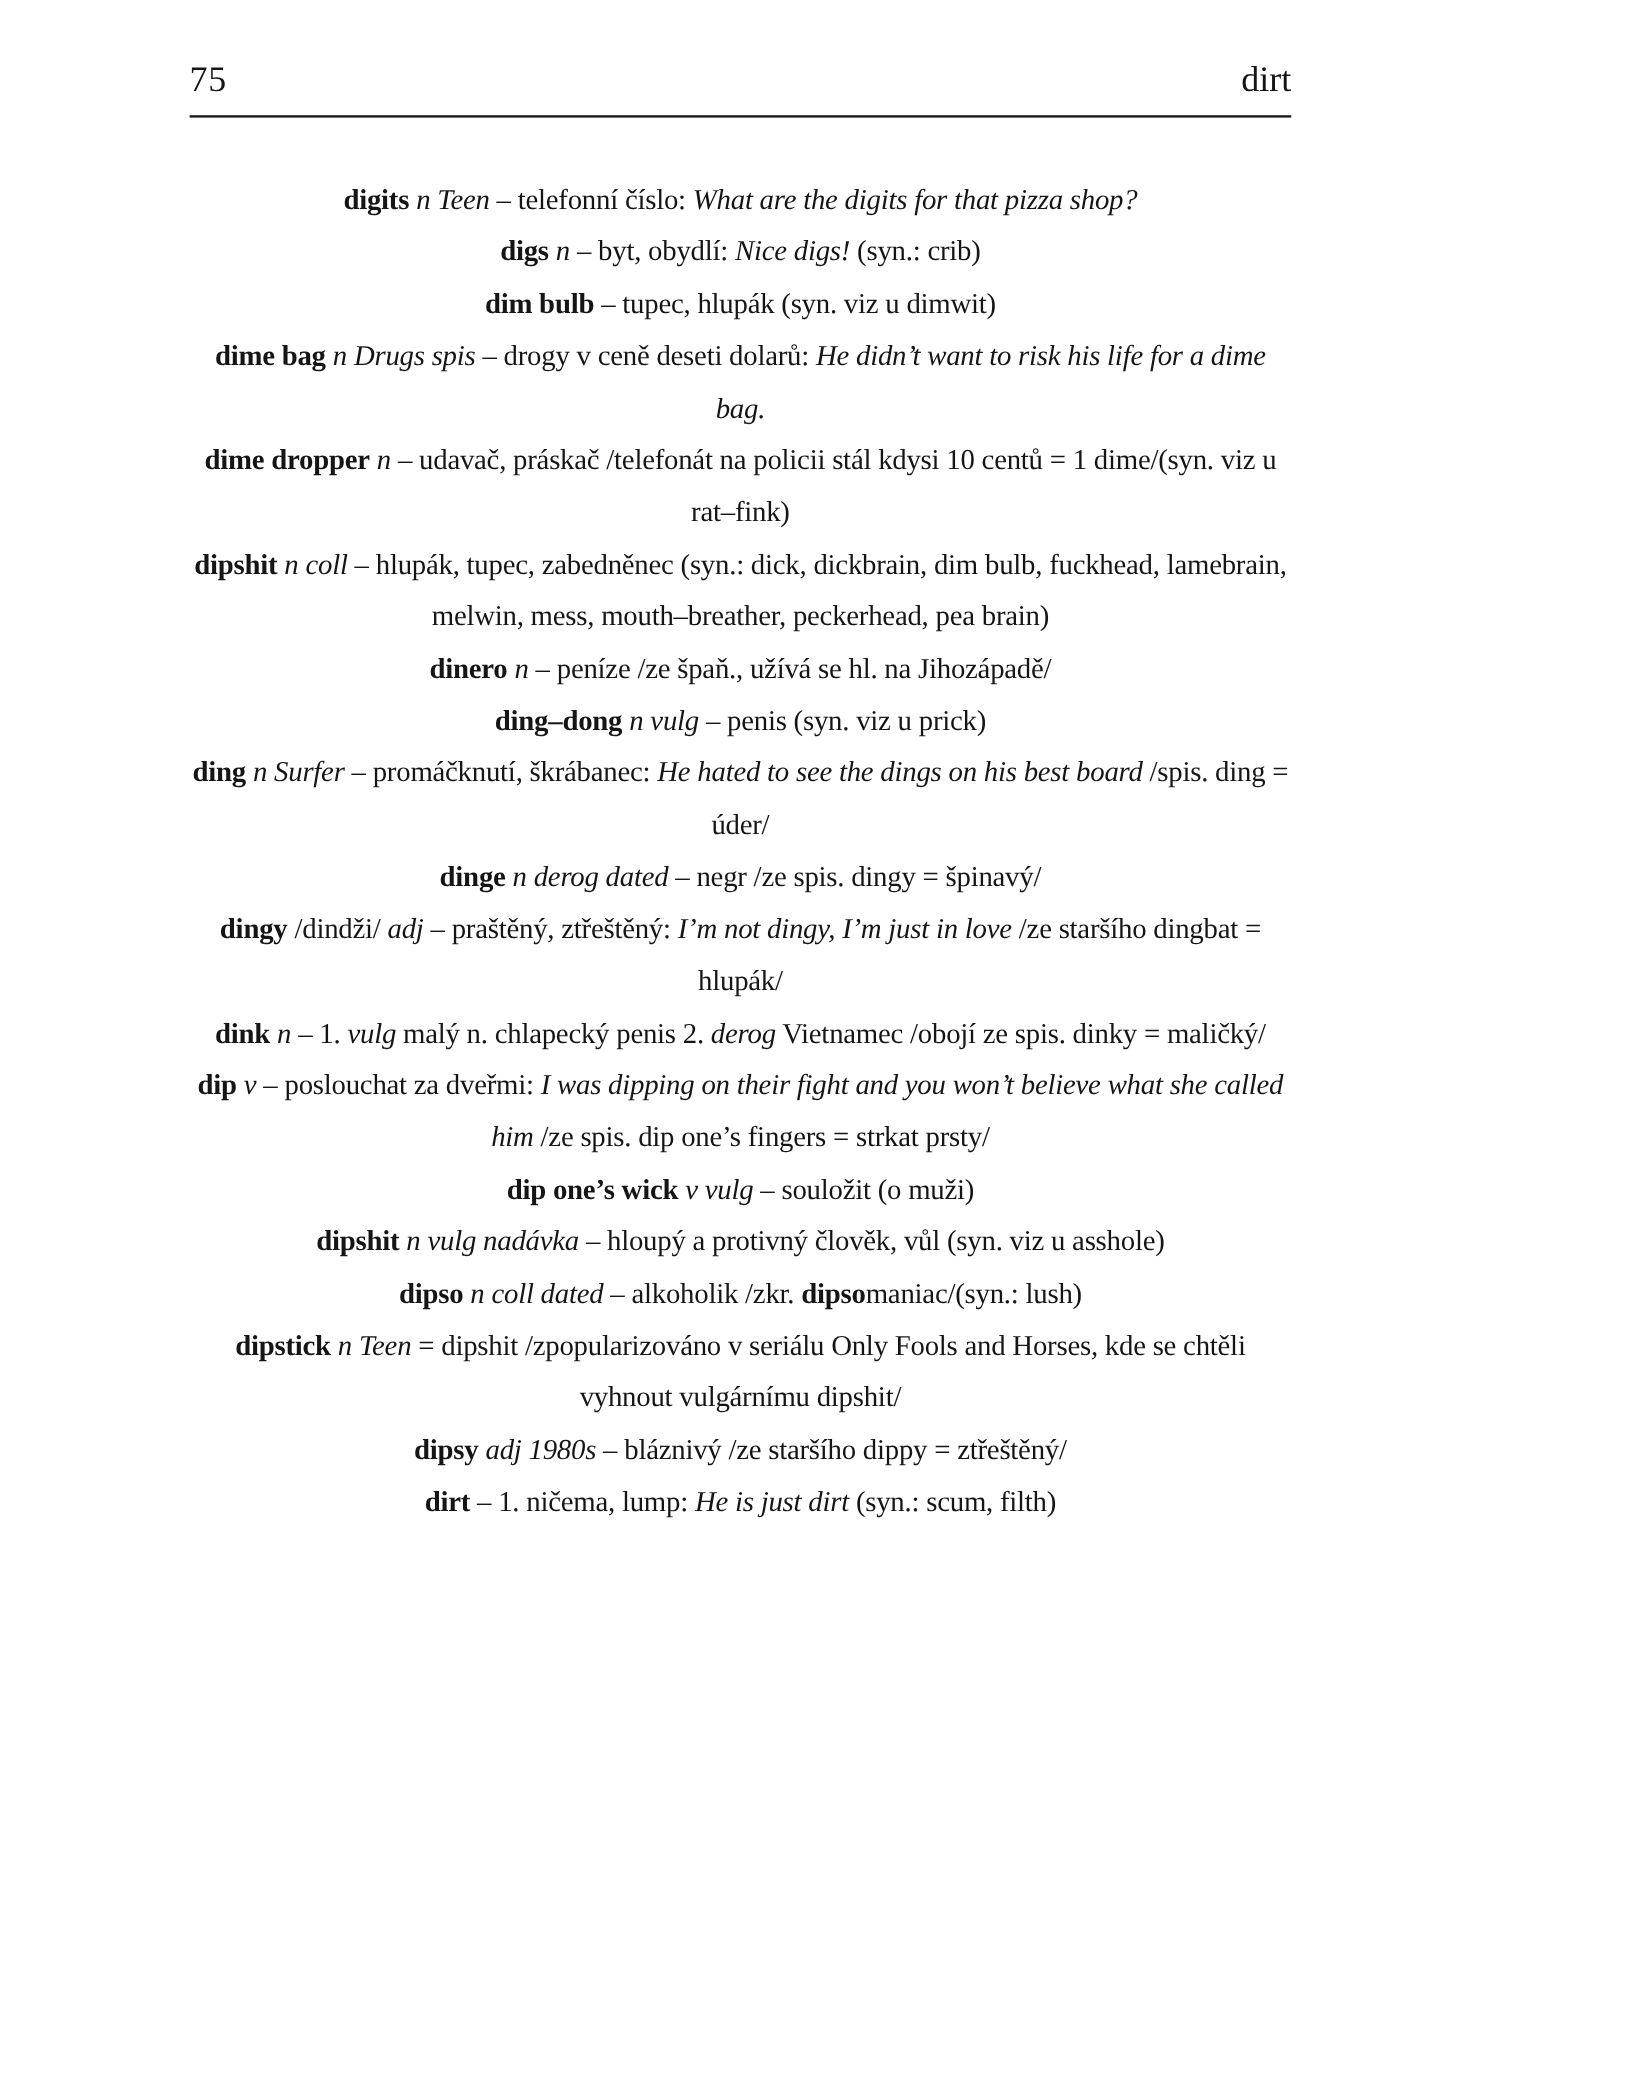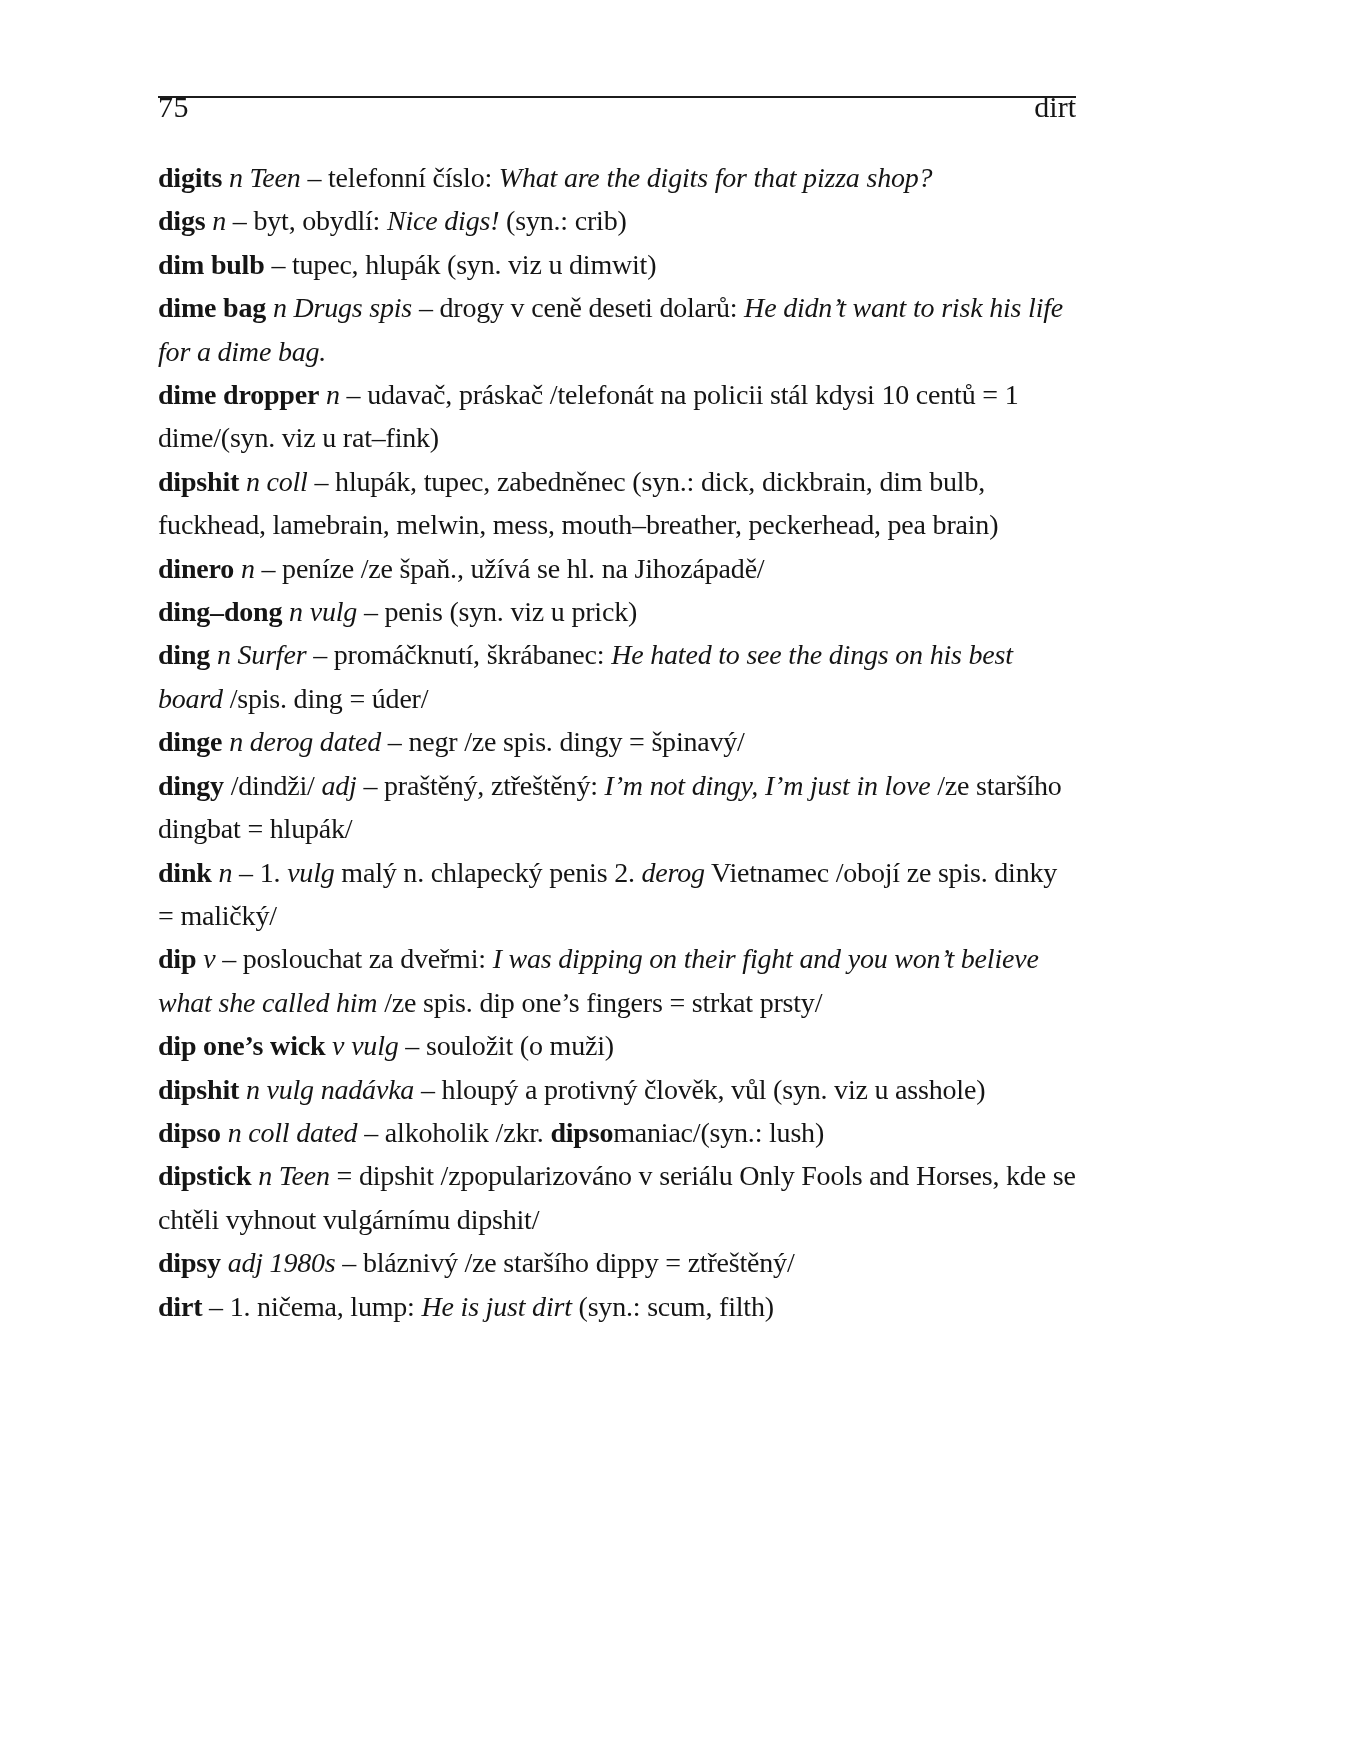--- a/index.html
+++ b/index.html
@@ -15,41 +15,40 @@
   }
   .header {
     position: absolute;
     left: 158px;
     width: 918px;
     top: 50px;
     display: flex;
     justify-content: space-between;
     align-items: baseline;
     font-size: 30px;
-    margin-top: 40px;
   }
   .page-number { letter-spacing: 0.5px; }
   .guide-word { }
   .header-rule {
     position: absolute;
     left: 158px;
     width: 918px;
     top: 96px;
     height: 2px;
     background: #1c1c1c;
   }
   .entries {
     position: absolute;
     left: 158px;
     width: 918px;
-    top: 156px;
-    font-size: 28px;
+    top: 146px;
+    font-size: 24px;
     line-height: 43.4px;
     letter-spacing: -0.2px;
-    text-align: left;
+    text-align: center;
   }
   p.entry { margin: 0; }
   .seg-b { font-weight: bold; }
   .seg-i { font-style: italic; }
   .seg-r { }
 </style>
 </head>
 <body>
 
 <div class="page">

